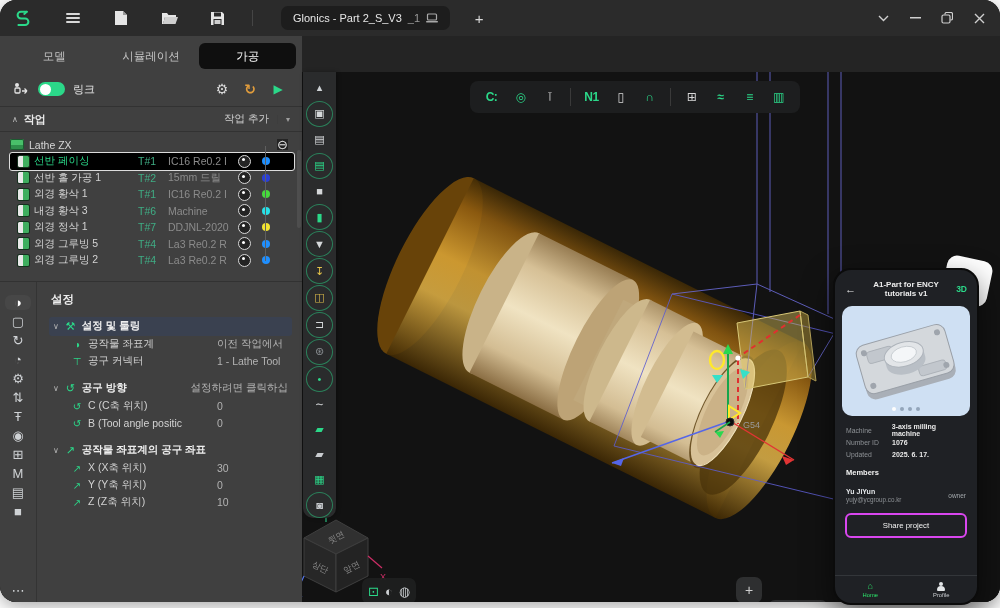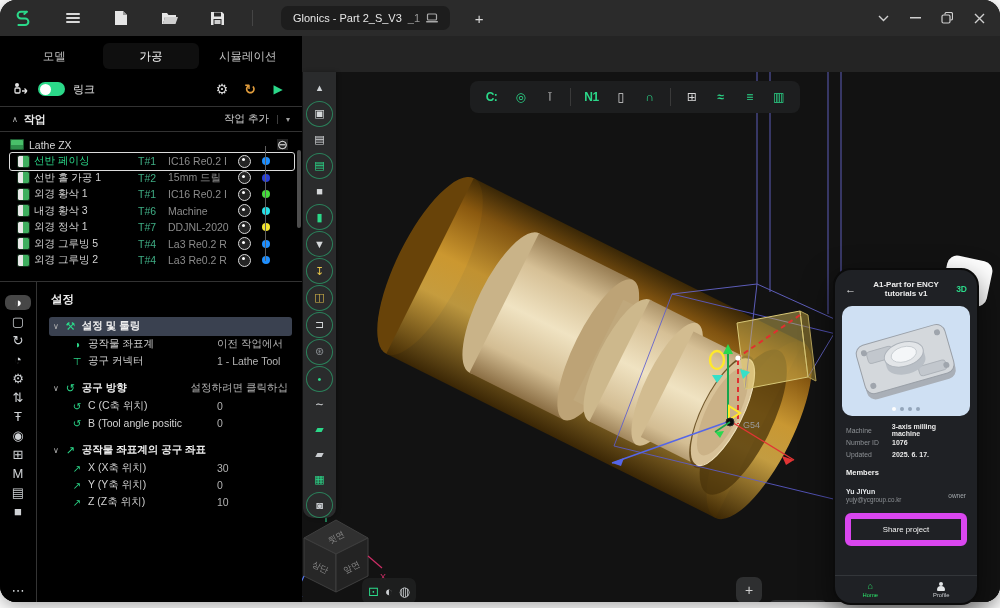--- a/index.html
+++ b/index.html
@@ -15,21 +15,21 @@
   .hamb{width:14px;height:10px;display:flex;flex-direction:column;justify-content:space-between}
   .hamb i{height:2px;background:#d9d9d9;border-radius:1px}
   .tb-sep{width:1px;height:16px;background:#454545;margin:0 6px}
   .doc-tab{height:24px;background:#1d1d1d;border-radius:7px;display:flex;align-items:center;gap:6px;
            padding:0 12px;margin-left:6px;color:#e6e6e6;font-size:11px}
   .doc-tab .dim{color:#9a9a9a}
   .tb-right{margin-left:auto;display:flex;align-items:center;gap:10px;color:#cfcfcf}
   .winbtn{width:22px;height:22px;display:flex;align-items:center;justify-content:center;font-size:12px}
   
   .app{position:absolute;top:36px;left:0;right:0;bottom:0;background:#242424;display:flex}
-  .left-panel{width:302px;display:flex;flex-direction:column;background:#000000;z-index:3}
+  .left-panel{width:302px;display:flex;flex-direction:column;background:#404040;z-index:3}
   
   .ptabs{display:flex;align-items:center;height:32px;margin:4px 6px 0 6px}
   .ptab{flex:1;text-align:center;font-size:11.5px;color:#c3c3c3;height:26px;line-height:26px;border-radius:6px}
   .ptab.active{background:#0f0f0f;color:#fff}
   
   .linkbar{height:34px;display:flex;align-items:center;padding:0 14px;gap:8px}
   .switch{width:27px;height:14px;border-radius:8px;background:#2bd889;position:relative}
   .switch::after{content:'';position:absolute;left:2px;top:1.5px;width:11px;height:11px;border-radius:50%;background:#fff}
   .linkbar .lbl{font-size:11px;color:#e0e0e0}
   .linkbar .spacer{flex:1}
@@ -121,21 +121,21 @@
   .ph-info{padding:8px 11px 0 11px}
   .ph-irow{display:flex;height:12px;align-items:center}
   .ph-irow .il{width:46px;color:#8e9296;font-size:6.8px}
   .ph-irow .iv{color:#e9e9e9;font-size:7px;font-weight:bold}
   .ph-members{padding:8px 11px 0 11px}
   .ph-members .mh{color:#f2f2f2;font-size:7.5px;font-weight:bold;margin-bottom:11px}
   .ph-mrow{display:flex;align-items:flex-start}
   .ph-mrow .nm{color:#e4e7ea;font-size:7px;font-weight:bold;line-height:8px}
   .ph-mrow .em{color:#8e9296;font-size:6.3px}
   .ph-mrow .role{margin-left:auto;color:#a3a8ac;font-size:6.5px;padding-top:4px}
-  .ph-share{margin:10px 10px 0 10px;height:21px;border:6px solid #d946ef;border-radius:6px;color:#f2f2f2;
+  .ph-share{margin:10px 10px 0 10px;height:21px;border:2px solid #d946ef;border-radius:6px;color:#f2f2f2;
             font-size:7.8px;display:flex;align-items:center;justify-content:center}
   .ph-chat{margin:6px 10px 0 10px;height:23px;background:#2be56a;border-radius:6px;color:#0a130d;font-weight:bold;
            font-size:7.8px;display:flex;align-items:center;justify-content:center}
   .ph-nav{margin-top:auto;border-top:1px solid #33363a;height:27px;display:flex;align-items:center;justify-content:space-around}
   .ph-nav .nitem{display:flex;flex-direction:column;align-items:center;gap:1px;font-size:5.8px;color:#c9ccd0}
   .ph-nav .nitem.on{color:#2be56a}
   .ph-nav .hico{font-size:9px;line-height:9px}
   .person{width:8px;height:9px;position:relative}
   .person::before{content:'';position:absolute;left:2px;top:0;width:4px;height:4px;border-radius:50%;background:#e3e6e8}
   .person::after{content:'';position:absolute;left:0;top:4.5px;width:8px;height:4.5px;border-radius:4px 4px 1px 1px;background:#e3e6e8}
@@ -212,22 +212,22 @@
           </svg>
       </span>
     </div>
   </header>
 
   <div class="app">
 
     <aside class="left-panel">
       <div class="ptabs" id="ptabs">
           <div class="ptab">모델</div>
+          <div class="ptab">시뮬레이션</div>
           <div class="ptab active">가공</div>
-          <div class="ptab">시뮬레이션</div>
         </div>
 
       <div class="linkbar">
         <svg width="16" height="14" viewBox="0 0 16 14">
             <circle cx="3" cy="3" r="2" fill="#e3e3e3"></circle>
             <rect x="1" y="6" width="5" height="5" rx="1" fill="none" stroke="#e3e3e3" stroke-width="1.3"></rect>
             <path d="M8 9h5M13 9l-2.5-2.5M13 9l-2.5 2.5" stroke="#e3e3e3" stroke-width="1.3" fill="none"></path>
           </svg>
         <span class="switch"></span>
         <span class="lbl">링크</span>

